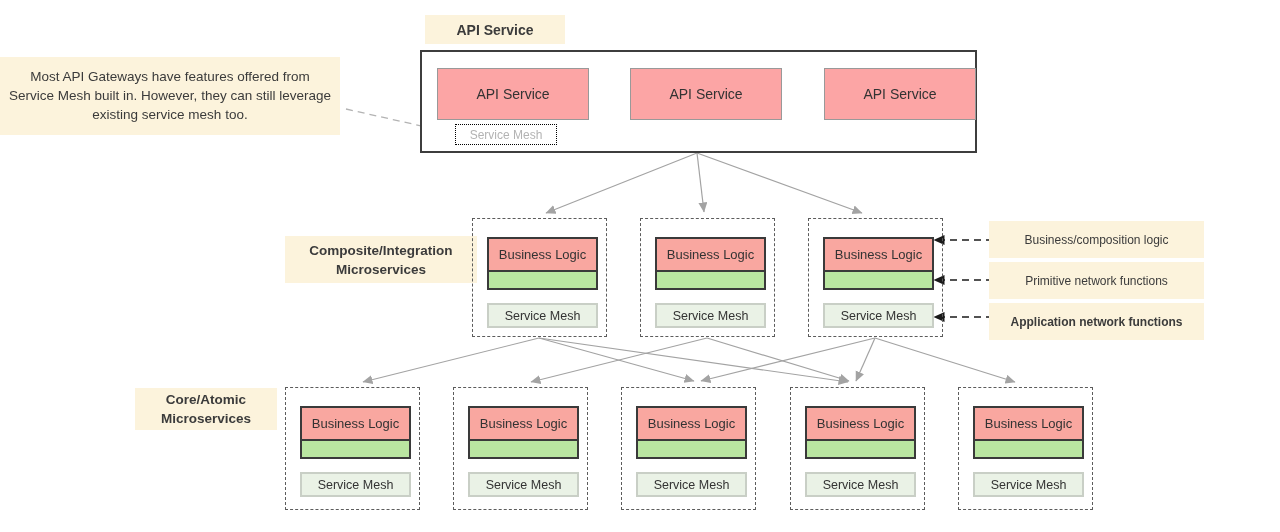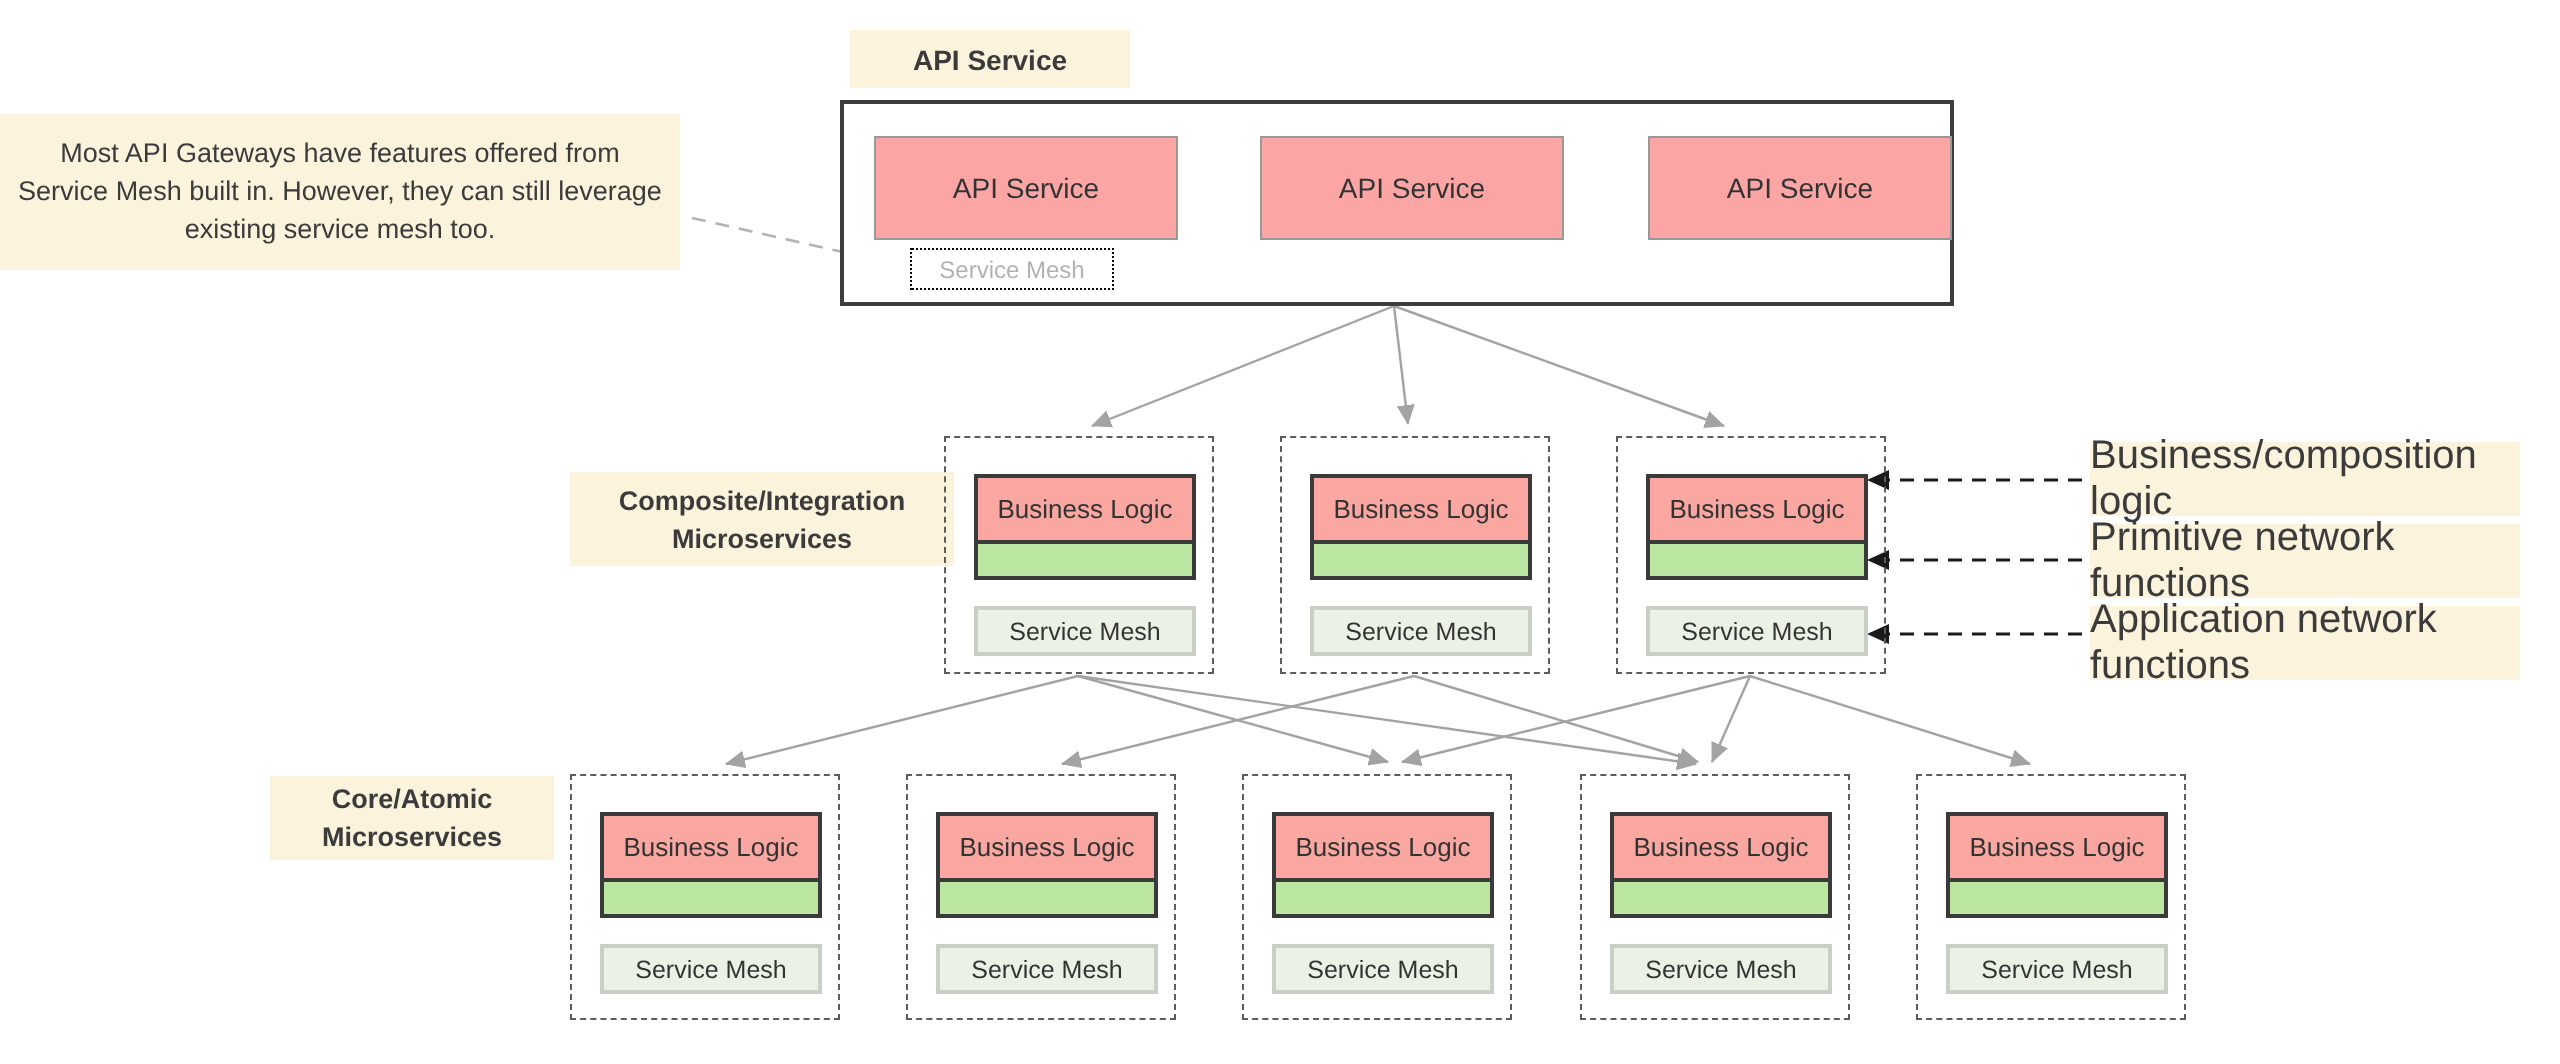--- a/index.html
+++ b/index.html
@@ -46,22 +46,22 @@
     display:flex;align-items:center;justify-content:center;font-size:13px;color:#333;
   }
   .nf-bar{height:16px;background:#bae6a1;}
   .sm-box{
     position:absolute;left:14px;top:84px;width:107px;height:21px;
     background:#eaf2e6;border:2px solid #c9cfc6;
     display:flex;align-items:center;justify-content:center;font-size:12.5px;color:#333;
   }
   
   .annot{
-    left:1045px;width:215px;height:37px;
-    display:flex;align-items:center;justify-content:center;font-size:20px;color:#3b3b3b;
+    left:989px;width:215px;height:37px;
+    display:flex;align-items:center;justify-content:center;font-size:12px;color:#3b3b3b;
   }
   svg.overlay{position:absolute;left:0;top:0;pointer-events:none;}
 </style>
 </head>
 <body>
 
 <div id="canvas">
 
   <svg class="overlay" width="1280" height="532" viewBox="0 0 1280 532">
     <defs>
@@ -164,15 +164,15 @@
   <div class="abs ms-card core" style="left:958px;top:387px;">
     <div class="bl-unit">
       <div class="bl-label">Business Logic</div>
       <div class="nf-bar"></div>
     </div>
     <div class="sm-box">Service Mesh</div>
   </div>
 
   <div class="abs cream annot" style="top:221px;">Business/composition logic</div>
   <div class="abs cream annot" style="top:262px;">Primitive network functions</div>
-  <div class="abs cream annot" style="top:303px;">Application network functions</div>
+  <div class="abs cream annot" style="top:303px;font-weight:bold;">Application network functions</div>
 
 </div>
 
 </body></html>

